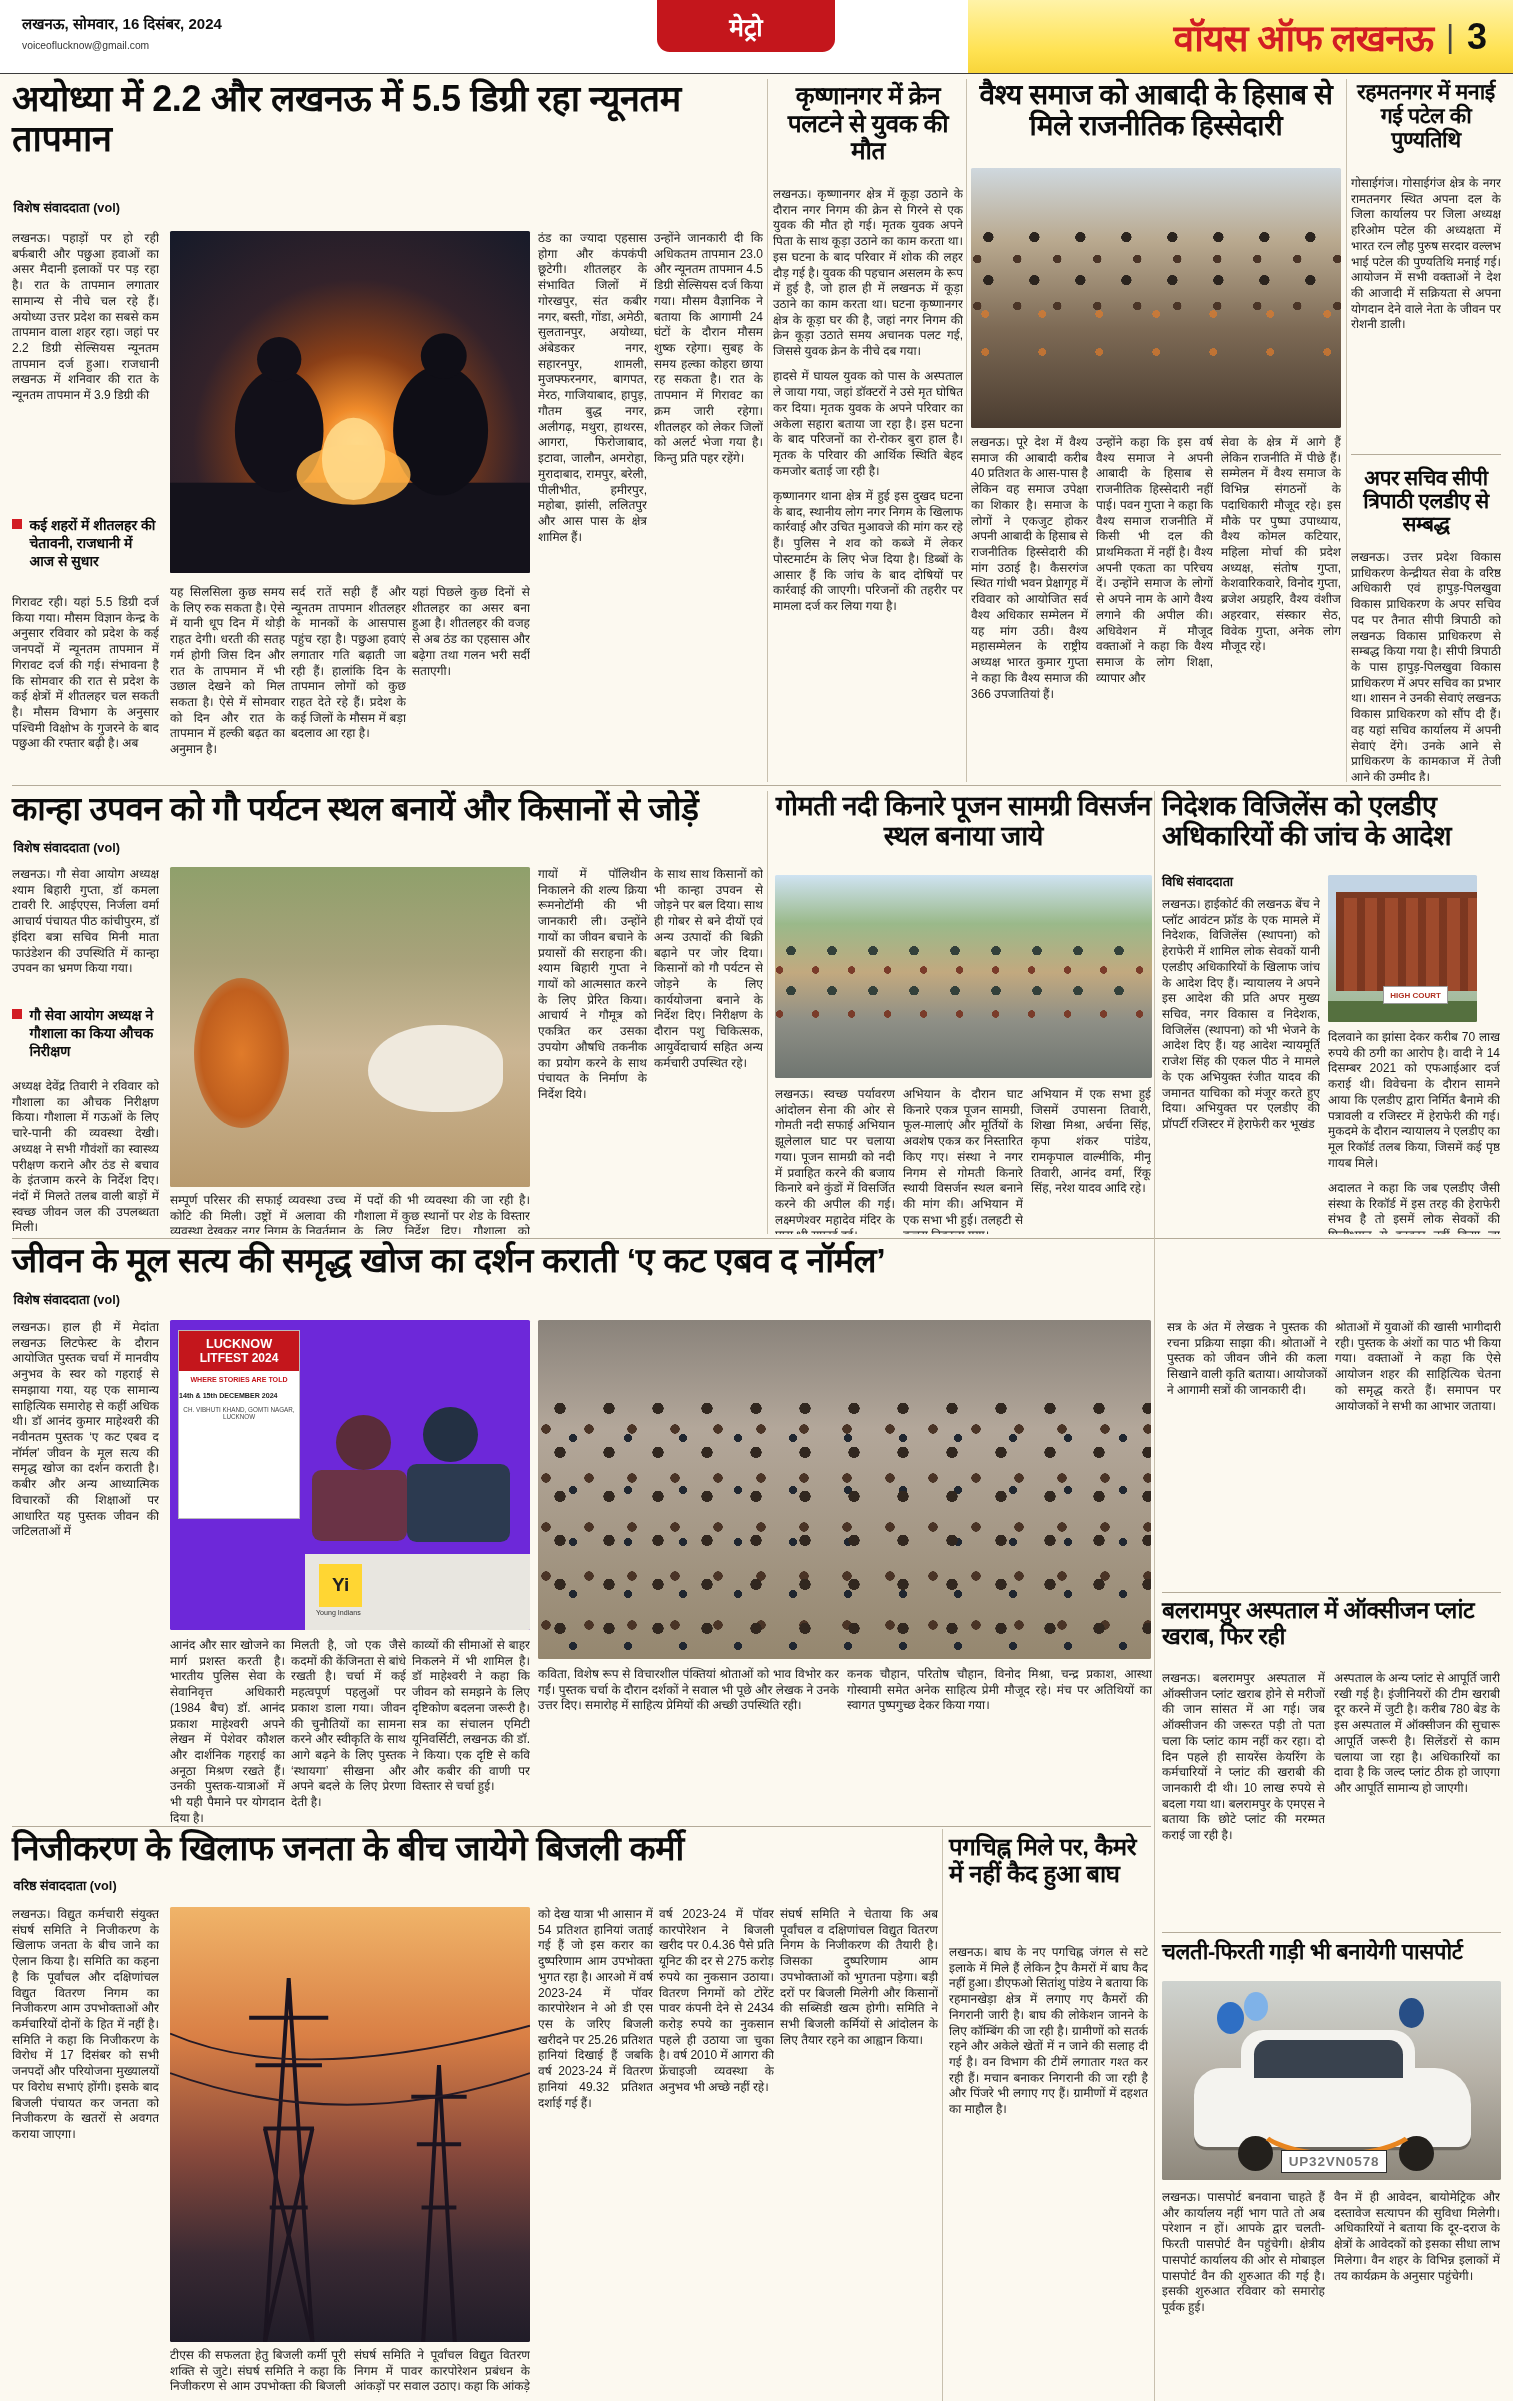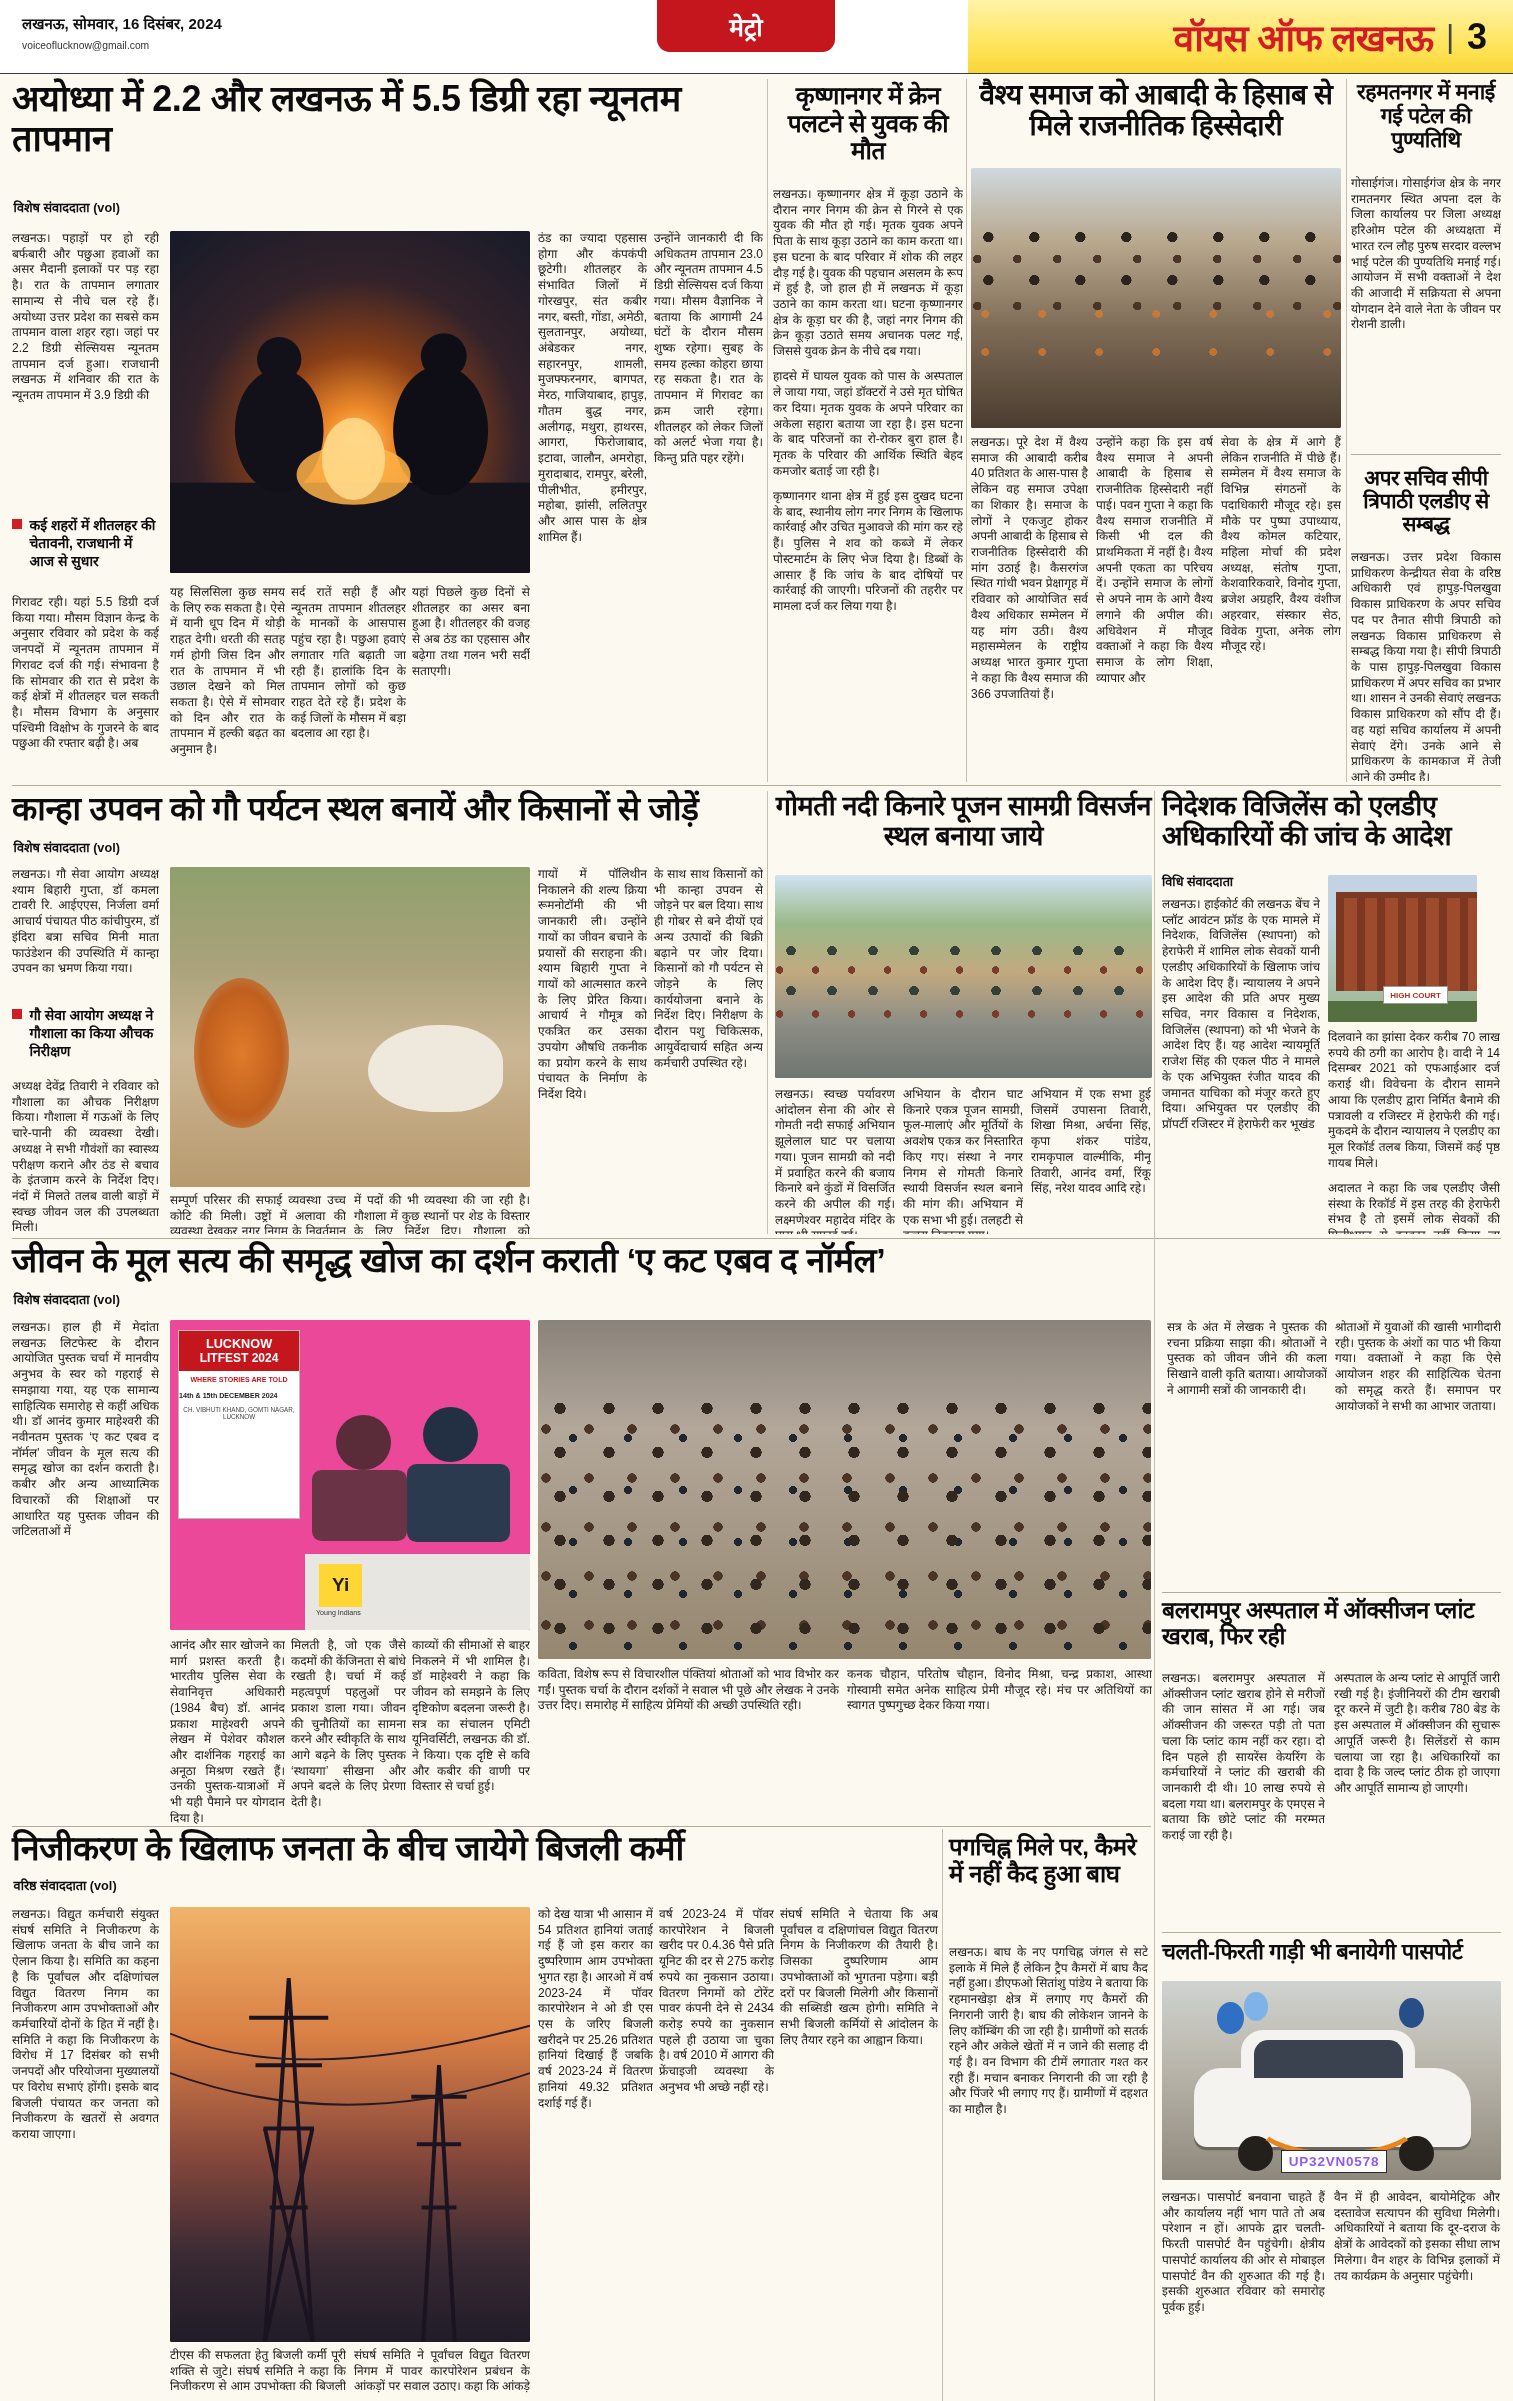--- a/index.html
+++ b/index.html
@@ -27,21 +27,21 @@
   .mast{position:absolute;right:0;top:0;width:546px;height:73px;
         background:linear-gradient(180deg,#fff3a8 0%,#ffe252 70%,#f8d53a 100%);
         display:flex;align-items:center;justify-content:flex-end;padding-right:27px;box-sizing:border-box;gap:12.7px;}
   .mast .title{color:#d21d24;font-size:37px;font-weight:800;letter-spacing:-0.8px;}
   .mast .sep{color:#444;font-size:32px;font-weight:300;}
   .mast .pgno{color:#101010;font-size:36px;font-weight:800;}
   
   .dots{position:absolute;left:0;right:0;}
   .sign{position:absolute;background:#fff;border:0.8px solid #999;display:flex;align-items:center;justify-content:center;}
   .plate{position:absolute;background:#fff;border:1.6px solid #2a2a2a;display:flex;align-items:center;justify-content:center;
-         font-weight:bold;font-size:13.5px;letter-spacing:0.8px;color:#8b5cf6;}
+         font-weight:bold;font-size:13.5px;letter-spacing:0.8px;color:#737373;}
 </style>
 </head>
 <body>
 
 <div class="page">
 
   <div class="header">
     <div class="dateline">लखनऊ, सोमवार, 16 दिसंबर, 2024</div>
     <div class="email">voiceoflucknow@gmail.com</div>
     <div class="metro">मेट्रो</div>
@@ -165,21 +165,21 @@
     <div class="bcol" style="left:166px;top:239px;width:172px;height:204px;">
       <p>दिलवाने का झांसा देकर करीब 70 लाख रुपये की ठगी का आरोप है। वादी ने 14 दिसम्बर 2021 को एफआईआर दर्ज कराई थी। विवेचना के दौरान सामने आया कि एलडीए द्वारा निर्मित बैनामे की पत्रावली व रजिस्टर में हेराफेरी की गई। मुकदमे के दौरान न्यायालय ने एलडीए का मूल रिकॉर्ड तलब किया, जिसमें कई पृष्ठ गायब मिले।</p>
       <p>अदालत ने कहा कि जब एलडीए जैसी संस्था के रिकॉर्ड में इस तरह की हेराफेरी संभव है तो इसमें लोक सेवकों की मिलीभगत से इनकार नहीं किया जा सकता। न्यायालय ने निदेशक विजिलेंस को 70 लाख रुपये के इस मामले में शामिल अधिकारियों की भूमिका की जांच कर रिपोर्ट देने और लेकिन अभियुक्त को सशर्त रिहा करने के आदेश दिए हैं।</p>
     </div>
   </div>
 
   <div class="sec" style="left:12px;top:1241px;width:1489px;height:586px;">
     <div class="hl abs" style="left:0;top:0;width:1139px;font-size:34px;">जीवन के मूल सत्य की समृद्ध खोज का दर्शन कराती ‘ए कट एबव द नॉर्मल’</div>
     <div class="byline" style="left:1.6px;top:49px;">विशेष संवाददाता (vol)</div>
     <div class="bcol" style="left:0;top:79px;width:147px;height:506px;">लखनऊ। हाल ही में मेदांता लखनऊ लिटफेस्ट के दौरान आयोजित पुस्तक चर्चा में मानवीय अनुभव के स्वर को गहराई से समझाया गया, यह एक सामान्य साहित्यिक समारोह से कहीं अधिक थी। डॉ आनंद कुमार माहेश्वरी की नवीनतम पुस्तक ‘ए कट एबव द नॉर्मल’ जीवन के मूल सत्य की समृद्ध खोज का दर्शन कराती है। कबीर और अन्य आध्यात्मिक विचारकों की शिक्षाओं पर आधारित यह पुस्तक जीवन की जटिलताओं में</div>
-    <div class="photo" style="left:158px;top:79px;width:360px;height:310px;background:#ec4899;">
+    <div class="photo" style="left:158px;top:79px;width:360px;height:310px;background:#6d28d9;">
       <div class="abs" style="left:8px;top:9.5px;width:120px;height:187px;background:#fff;border:0.8px solid #bbb;">
         <div style="background:#c4161c;color:#fff;text-align:center;padding:6.3px 1.6px;">
           <div style="font-weight:800;font-size:12.7px;">LUCKNOW</div>
           <div style="font-weight:800;font-size:12px;">LITFEST 2024</div>
         </div>
         <div style="color:#c4161c;font-weight:bold;font-size:7.1px;text-align:center;margin-top:4.7px;">WHERE STORIES ARE TOLD</div>
         <div style="color:#222;font-weight:bold;font-size:7.1px;text-align:left;margin-top:8px;">14th &amp; 15th DECEMBER 2024</div>
         <div style="color:#444;font-size:6.3px;text-align:center;margin-top:6.3px;padding:0 3.2px;">CH. VIBHUTI KHAND, GOMTI NAGAR, LUCKNOW</div>
       </div>
       <div class="abs" style="left:166px;top:95px;width:55px;height:55px;border-radius:50%;background:#5a2c3a;"></div>

